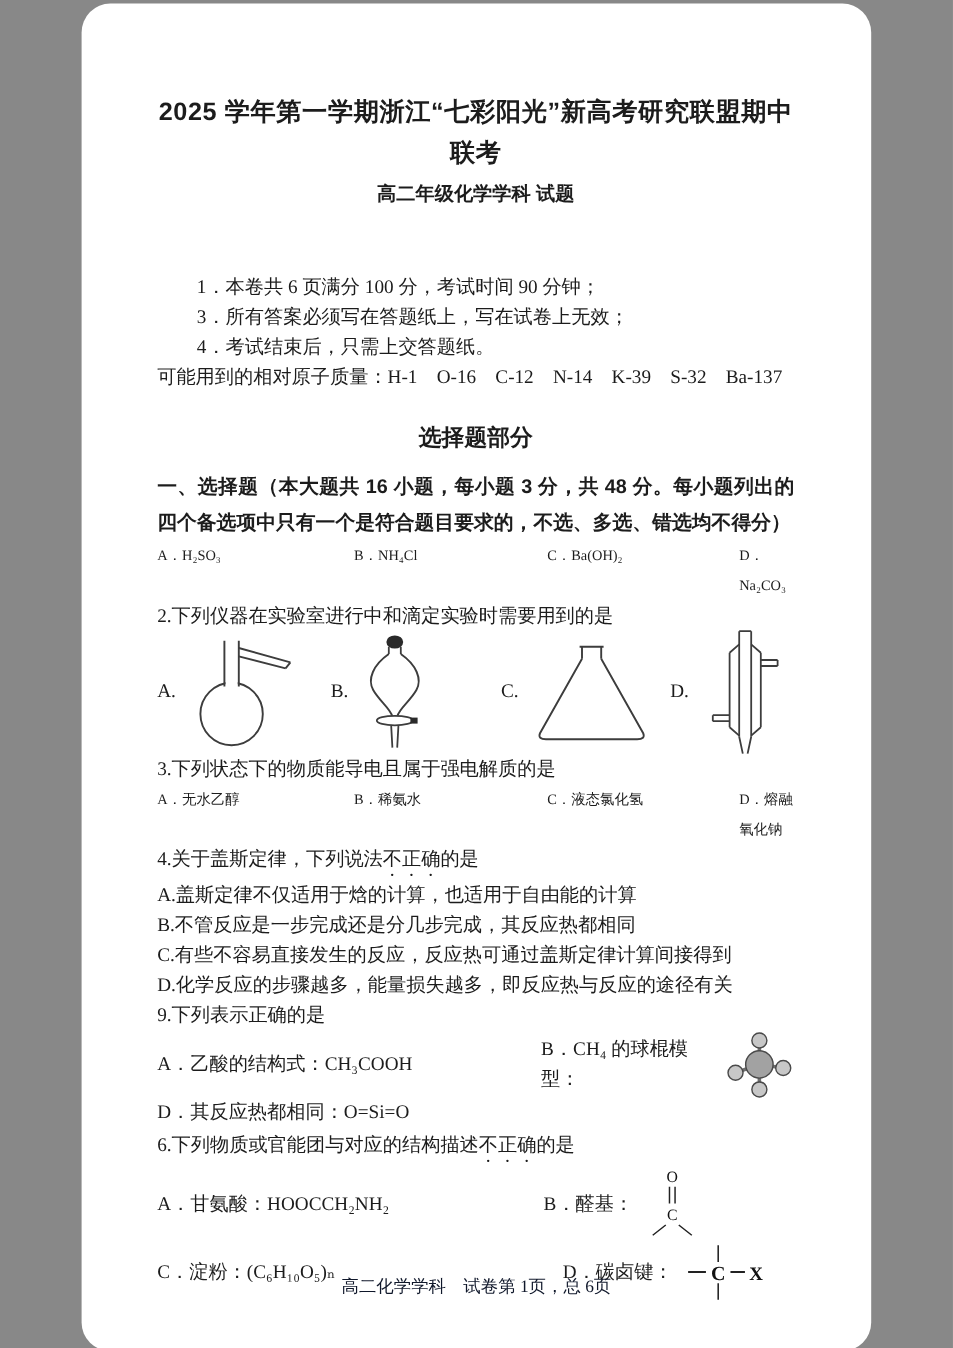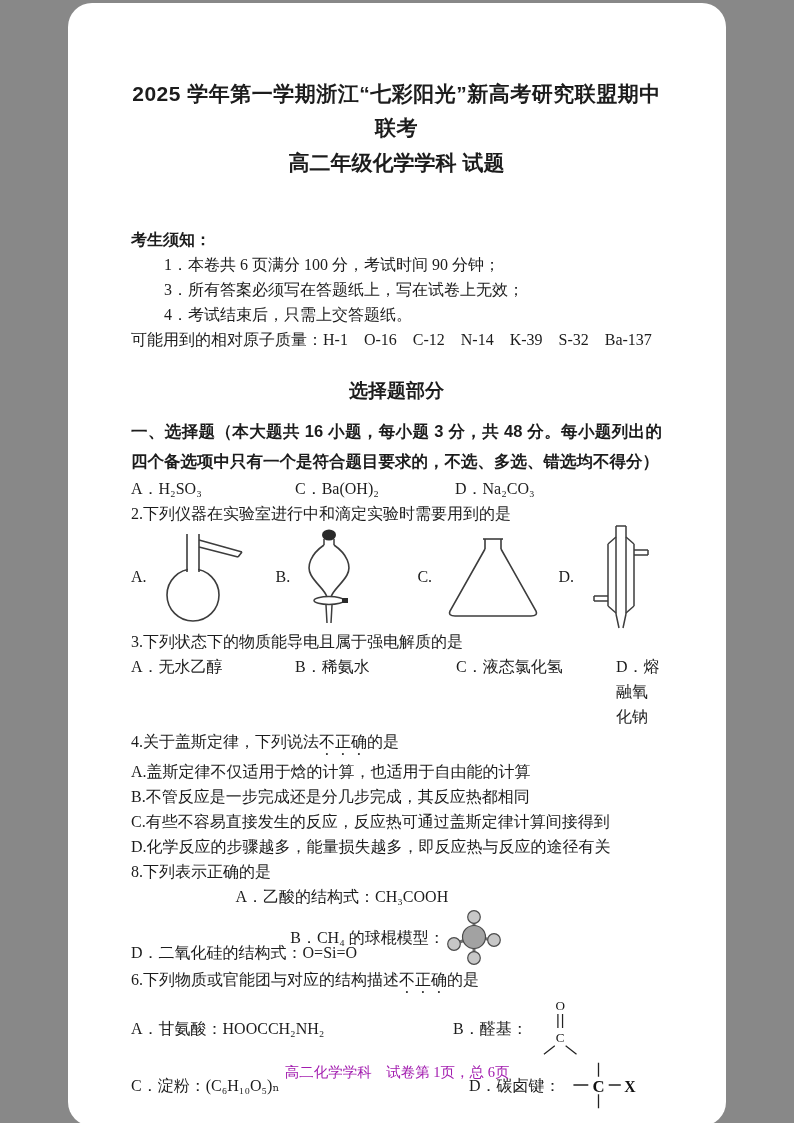--- a/index.html
+++ b/index.html
@@ -12,86 +12,86 @@
     color:#1c1c1c;
     font-family:"Liberation Serif","DejaVu Serif",serif;
     overflow:hidden;
     border-radius:24px;
   }
   .content { padding:0 64px 0 63px; }
 
   .title-block { padding-top:74px; text-align:center;
     font-family:"Liberation Sans","DejaVu Sans",sans-serif; font-weight:bold; }
   .title-line1 { font-size:21px; line-height:34px; letter-spacing:0.5px; }
-  .title-line2 { font-size:21px; line-height:36px; }
+  .title-line2 { font-size:16px; line-height:36px; }
 
   .notice { margin-top:46px; font-size:16px; line-height:25px; text-align:justify; }
   .notice-heading { font-weight:bold; font-family:"Liberation Sans","DejaVu Sans",sans-serif; }
   .notice-item { text-indent:33px; }
   .masses-line { font-size:16px; line-height:25px; }
 
   .section-title { margin-top:22px; text-align:center; font-size:19px; line-height:34px;
     font-weight:bold; font-family:"Liberation Sans","DejaVu Sans",sans-serif; }
 
   .section-intro { margin-top:8px; font-size:16.5px; line-height:30px; font-weight:bold;
     font-family:"Liberation Sans","DejaVu Sans",sans-serif; text-align:justify; }
 
   .line { font-size:16px; line-height:25px; text-align:justify; }
 
   .em-dots {
     -webkit-text-emphasis:dot; text-emphasis:dot;
     -webkit-text-emphasis-position:under right; text-emphasis-position:under right;
   }
 
-  .opt-row4 { display:flex; font-size:16px; line-height:25px;justify-content:center; }
+  .opt-row4 { display:flex; font-size:12px; line-height:25px;justify-content:center; }
   .opt-row4 .c1 { width:164px; } .opt-row4 .c2 { width:161px; }
   .opt-row4 .c3 { width:160px; } .opt-row4 .c4 { flex:1; }
 
   .opt-row2 { display:flex; align-items:center; font-size:16px; line-height:25px; }
   .opt-row2 .colA { width:322px; }
   .opt-inline { display:flex; align-items:center; }
 
   .equip-row { display:flex; align-items:center; height:100px; margin:1px 0 2px 0; }
   .equip-item { display:flex; align-items:center; }
   .equip-item .letter { font-size:16px; margin-right:8px; }
   .eq1 { width:164px; } .eq2 { width:161px; } .eq3 { width:160px; } .eq4 { flex:1; }
 
   .q4-opt { font-size:16px; line-height:25px; }
 
   svg.lineart { display:block; }
   svg text { font-family:"Liberation Serif","DejaVu Serif",serif; fill:#111; }
 
   .footer { position:absolute; left:0; top:1060px; width:100%; text-align:center;
-    font-size:14.5px; color:#a21caf; }
+    font-size:14.5px; color:#0f172a; }
 </style>
 </head>
 <body>
 
 <div class="page">
   <div class="content">
 
     <div class="title-block">
       <div class="title-line1">2025 学年第一学期浙江“七彩阳光”新高考研究联盟期中联考</div>
       <div class="title-line2">高二年级化学学科 试题</div>
     </div>
 
     <div class="notice">
-      <p class="notice-heading">考生须知：</p>
       <p class="notice-item">1．本卷共 6 页满分 100 分，考试时间 90 分钟；</p>
       <p class="notice-item">3．所有答案必须写在答题纸上，写在试卷上无效；</p>
       <p class="notice-item">4．考试结束后，只需上交答题纸。</p>
       <p class="masses-line">可能用到的相对原子质量：H-1　O-16　C-12　N-14　K-39　S-32　Ba-137</p>
     </div>
 
     <div class="section-title">选择题部分</div>
 
     <p class="section-intro">一、选择题（本大题共 16 小题，每小题 3 分，共 48 分。每小题列出的四个备选项中只有一个是符合题目要求的，不选、多选、错选均不得分）</p>
 
     <div class="opt-row4">
       <span class="c1">A．H₂SO₃</span>
+      <span class="c2">B．NH₄Cl</span>
       <span class="c3">C．Ba(OH)₂</span>
       <span class="c4">D．Na₂CO₃</span>
     </div>
 
     <p class="line">2.下列仪器在实验室进行中和滴定实验时需要用到的是</p>
     <div class="equip-row">
 
       <div class="equip-item eq1">
         <span class="letter">A.</span>
         <svg class="lineart" width="92" height="92" viewBox="0 0 92 92">
@@ -143,37 +143,37 @@
       <span class="c3">C．液态氯化氢</span>
       <span class="c4">D．熔融氧化钠</span>
     </div>
 
     <p class="line"><span>4.关于盖斯定律，下列说法</span><span class="em-dots">不正确</span><span>的是</span></p>
     <p class="q4-opt">A.盖斯定律不仅适用于焓的计算，也适用于自由能的计算</p>
     <p class="q4-opt">B.不管反应是一步完成还是分几步完成，其反应热都相同</p>
     <p class="q4-opt">C.有些不容易直接发生的反应，反应热可通过盖斯定律计算间接得到</p>
     <p class="q4-opt">D.化学反应的步骤越多，能量损失越多，即反应热与反应的途径有关</p>
 
-    <p class="line">8.下列表示正确的是</p>
-    <div class="opt-row2" style="height:56px;flex-direction:column;">
+    <p class="line">9.下列表示正确的是</p>
+    <div class="opt-row2" style="height:56px;">
       <span class="colA">A．乙酸的结构式：CH₃COOH</span>
       <span class="opt-inline">
         <span>B．CH₄ 的球棍模型：</span>
         <svg class="lineart" width="58" height="56" viewBox="0 0 58 56">
           <path d="M29,28 L29,8 M29,28 L9,35 M29,28 L49,31 M29,28 L29,49" stroke="#6f6f6f" stroke-width="3" fill="none"></path>
           <circle cx="29" cy="8" r="6.3" fill="#c7c7c7" stroke="#4a4a4a" stroke-width="1.2"></circle>
           <circle cx="9" cy="35" r="6.3" fill="#c7c7c7" stroke="#4a4a4a" stroke-width="1.2"></circle>
           <circle cx="49" cy="31" r="6.3" fill="#c7c7c7" stroke="#4a4a4a" stroke-width="1.2"></circle>
           <circle cx="29" cy="49" r="6.3" fill="#c7c7c7" stroke="#4a4a4a" stroke-width="1.2"></circle>
           <circle cx="29" cy="28" r="11.5" fill="#a2a2a2" stroke="#4a4a4a" stroke-width="1.2"></circle>
         </svg>
       </span>
     </div>
     <div class="opt-row2">
-      <span>D．二氧化硅的结构式：O=Si=O</span>
+      <span>D．其反应热都相同：O=Si=O</span>
     </div>
 
     <p class="line" style="margin-top:2px;"><span>6.下列物质或官能团与对应的结构描述</span><span class="em-dots">不正确</span><span>的是</span></p>
     <div class="opt-row2" style="height:62px;">
       <span class="colA">A．甘氨酸：HOOCCH₂NH₂</span>
       <span class="opt-inline">
         <span>B．醛基：</span>
         <svg class="lineart" width="54" height="62" viewBox="0 0 54 80" style="margin-left:6px;">
           <text x="26" y="17" text-anchor="middle" font-size="17">O</text>
           <path d="M23,22 V40 M29,22 V40" stroke="#222" stroke-width="1.6" fill="none"></path>

